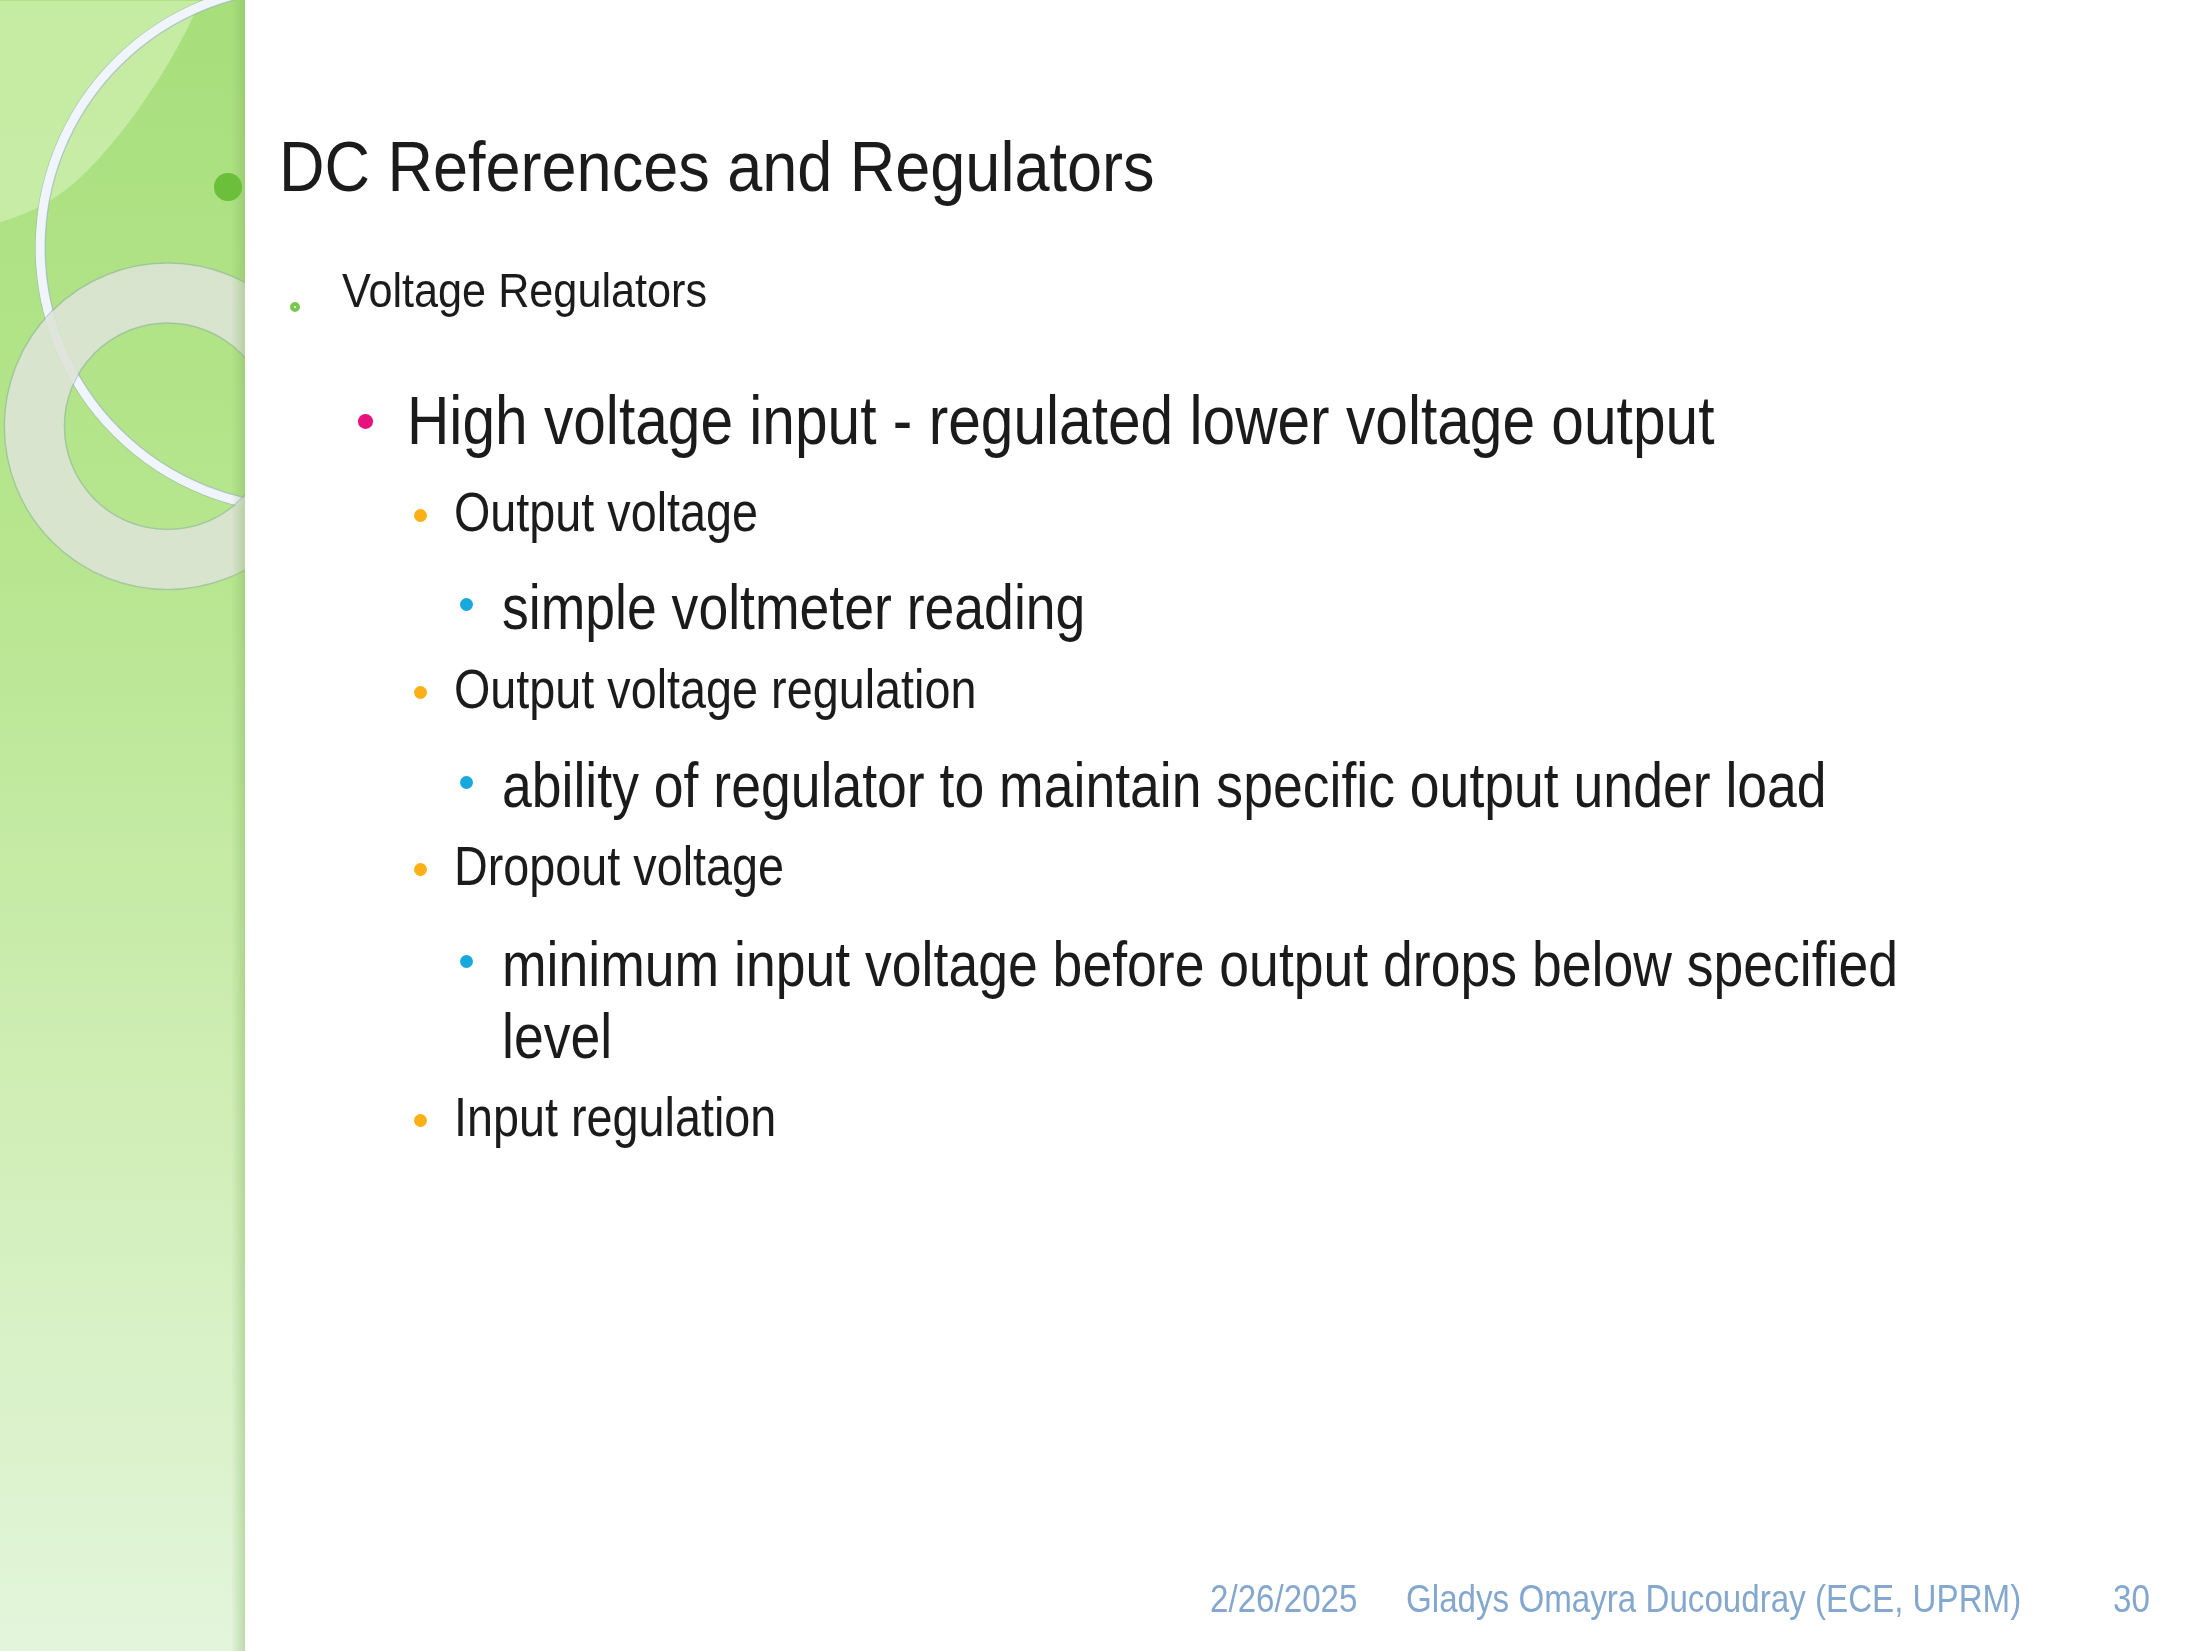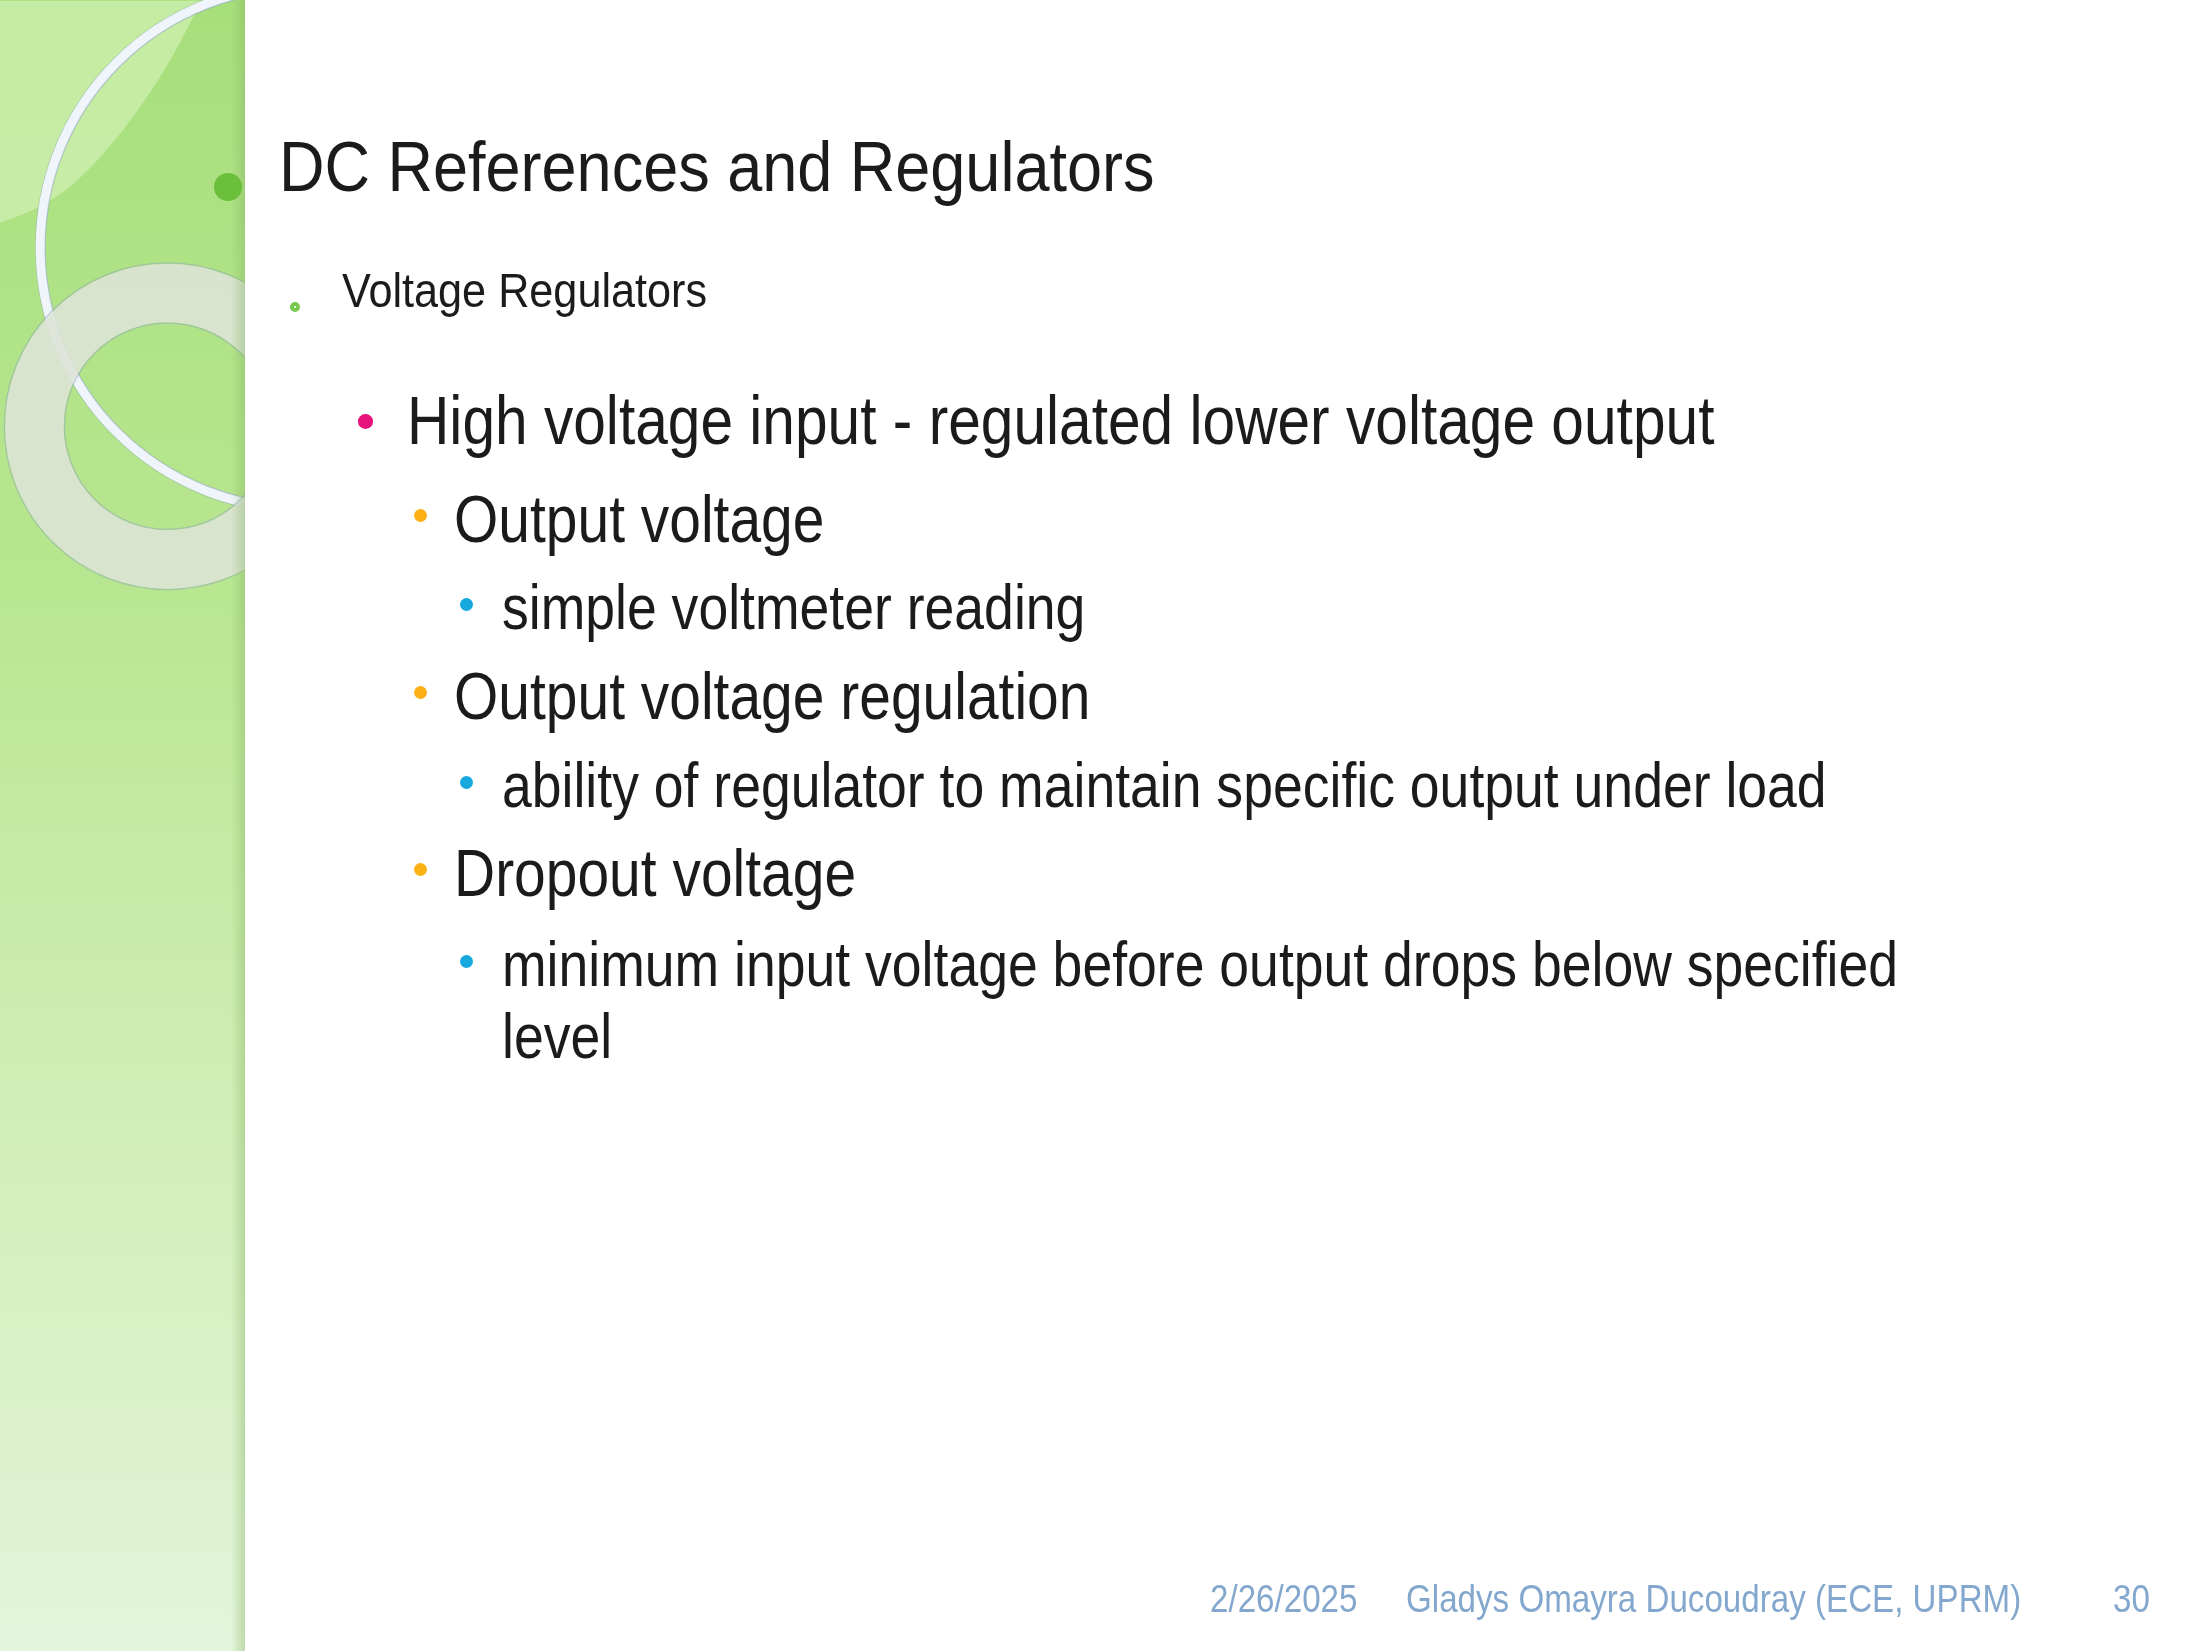--- a/index.html
+++ b/index.html
@@ -46,21 +46,21 @@
   .subtitle-row .txt{margin-left:52px;}
   .dot.hollow{
     width:10.3px;height:10.3px;border:4.3px solid var(--accent-green-light);
     background:transparent;left:0;top:40px;
   }
 
   .l2{font-size:69px;line-height:1.2;}
   .l2 .txt{margin-left:49px;}
   .l2 .dot{width:14.6px;height:14.6px;background:var(--bullet-pink);left:0;top:34px;}
 
-  .l3{font-size:67px;line-height:1.2;}
+  .l3{font-size:55px;line-height:1.2;}
   .l3 .txt{margin-left:40px;}
   .l3 .dot{width:13px;height:13px;background:var(--bullet-orange);left:0;top:30px;}
 
   .l4{font-size:63px;line-height:1.15;}
   .l4 .txt{margin-left:42px;}
   .l4 .dot{width:13px;height:13px;background:var(--bullet-blue);left:0;top:27px;}
 
   
   .footer-item{
     position:absolute;top:1577px;font-size:39px;color:var(--footer-color);
@@ -141,20 +141,26 @@
   </div>
 
   <div class="row l4" style="left:460px;top:928px;">
     <span class="dot"></span>
     <div class="txt">
       <div>minimum input voltage before output drops below specified</div>
       <div>level</div>
     </div>
   </div>
 
+  <div class="row l3" style="left:414px;top:1084px;">
+    <span class="dot"></span>
+    <div class="txt">
+        <div>Input regulation</div>
+      </div>
+  </div>
 
 
   <div class="footer-item" style="left:1210px;">2/26/2025</div>
   <div class="footer-item" style="left:1406px;">Gladys Omayra Ducoudray (ECE, UPRM)</div>
   <div class="footer-item" style="left:2113px;">30</div>
 
 </div>
 
 
 </body></html>

